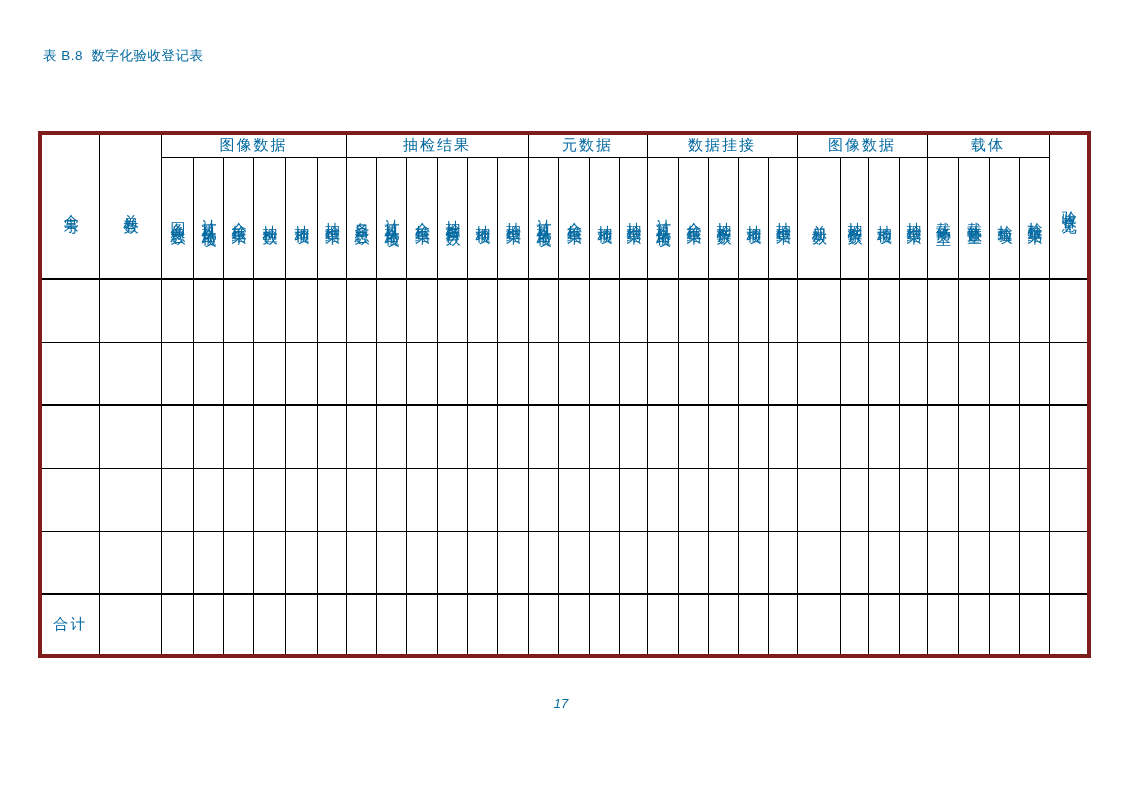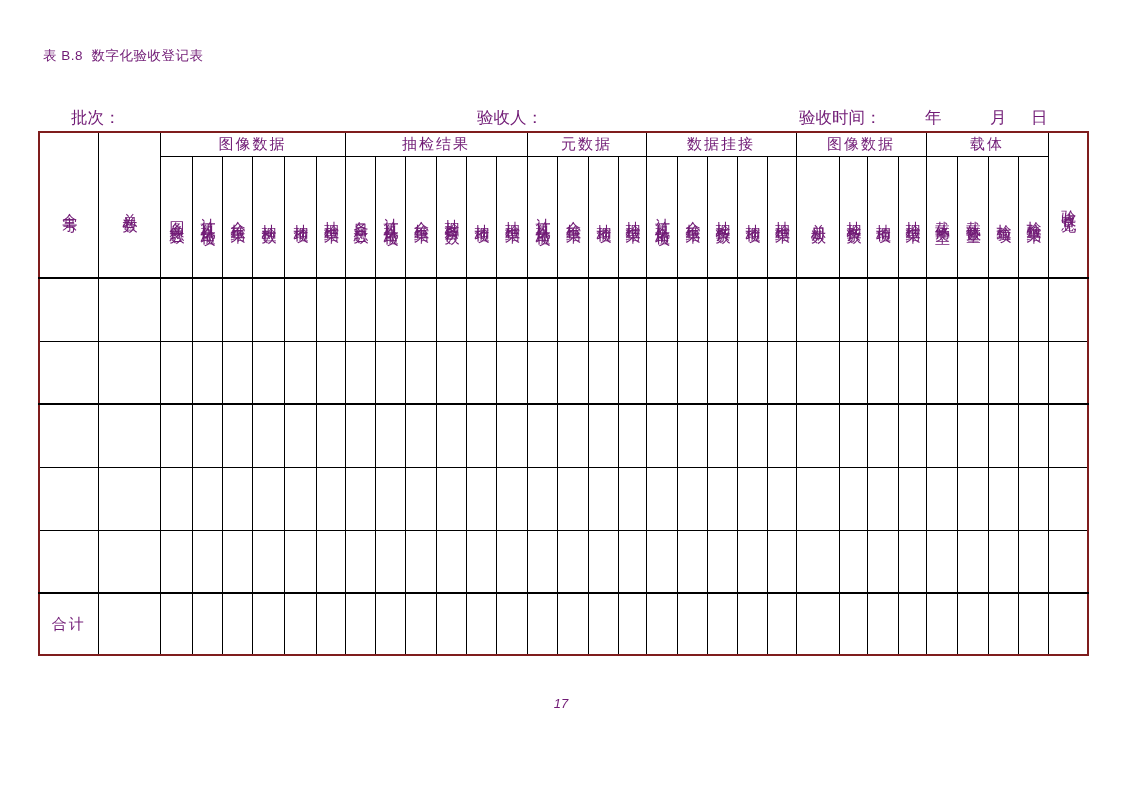--- a/index.html
+++ b/index.html
@@ -1,21 +1,21 @@
 <!DOCTYPE html>
 <html><head>
 <meta charset="utf-8">
 <style>
   html, body { margin: 0; padding: 0; background: #ffffff; }
   .page {
     position: relative;
     width: 1122px;
     height: 793px;
     background: #ffffff;
-    color: #701a75;
+    color: #0369a1;
     font-family: "Liberation Serif", "DejaVu Serif", serif;
     overflow: hidden;
   }
   .doc-label {
     position: absolute;
     left: 43px;
     top: 47px;
     font-size: 13.5px;
     font-family: "Liberation Sans", "DejaVu Sans", sans-serif;
     letter-spacing: 0.5px;
@@ -39,21 +39,21 @@
   .meta-month { left: 990px; }
   .meta-day { left: 1031px; }
 
   table.form {
     position: absolute;
     left: 38px;
     top: 131px;
     width: 1046px;
     border-collapse: collapse;
     table-layout: fixed;
-    border: 2px solid #7f1d1d;
+    border: 4px solid #7f1d1d;
   }
   table.form th, table.form td {
     border: 1px solid #000;
     padding: 0;
     text-align: center;
     vertical-align: middle;
     font-weight: normal;
     font-size: 15px;
     overflow: hidden;
   }
@@ -83,28 +83,20 @@
   }
 </style>
 </head>
 <body>
 
 <div class="page">
 
   <div class="doc-label">表 B.8  数字化验收登记表</div>
 
 
-  <div class="meta-row">
-    <span class="meta-batch">批次：</span>
-    <span class="meta-acceptor">验收人：</span>
-    <span class="meta-time">验收时间：</span>
-    <span class="meta-year">年</span>
-    <span class="meta-month">月</span>
-    <span class="meta-day">日</span>
-  </div>
 
   <table class="form">
     <colgroup>
       <col style="width:59px">
         <col style="width:62px">
       <col style="width:32px">
         <col style="width:30px">
         <col style="width:30px">
         <col style="width:32px">
         <col style="width:32px">

